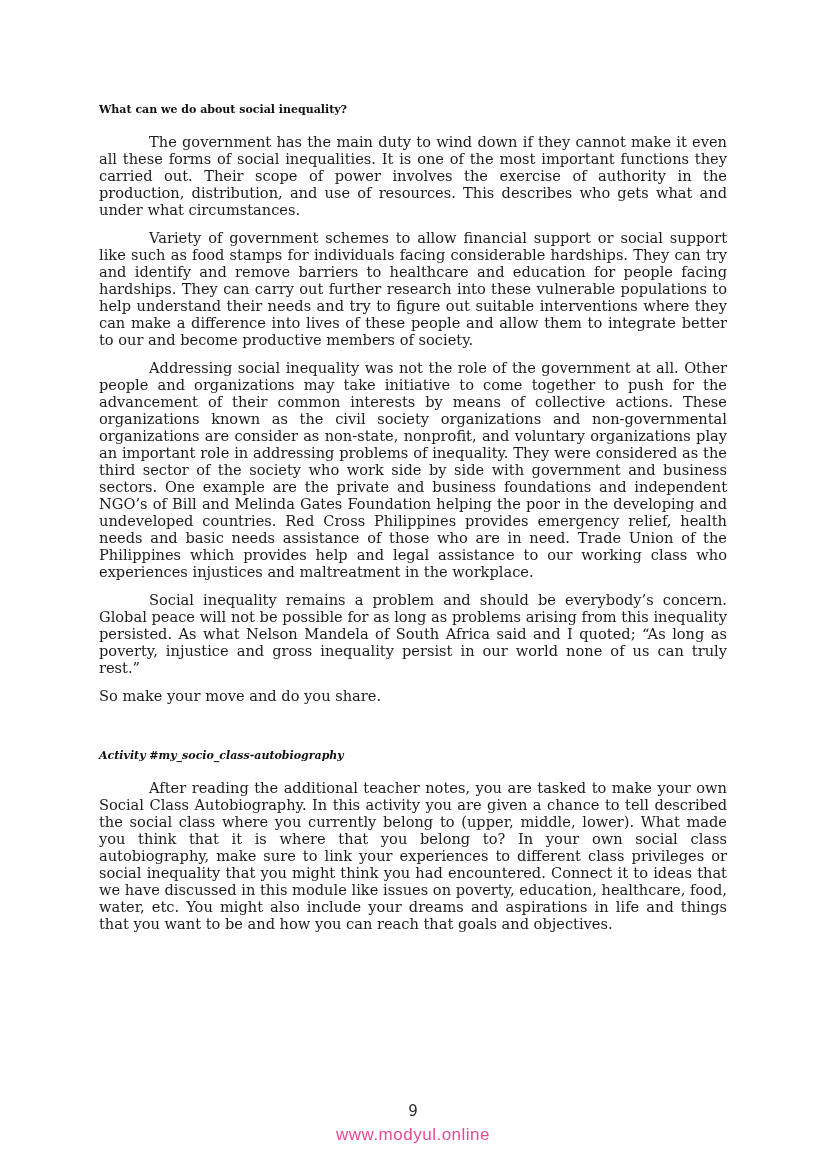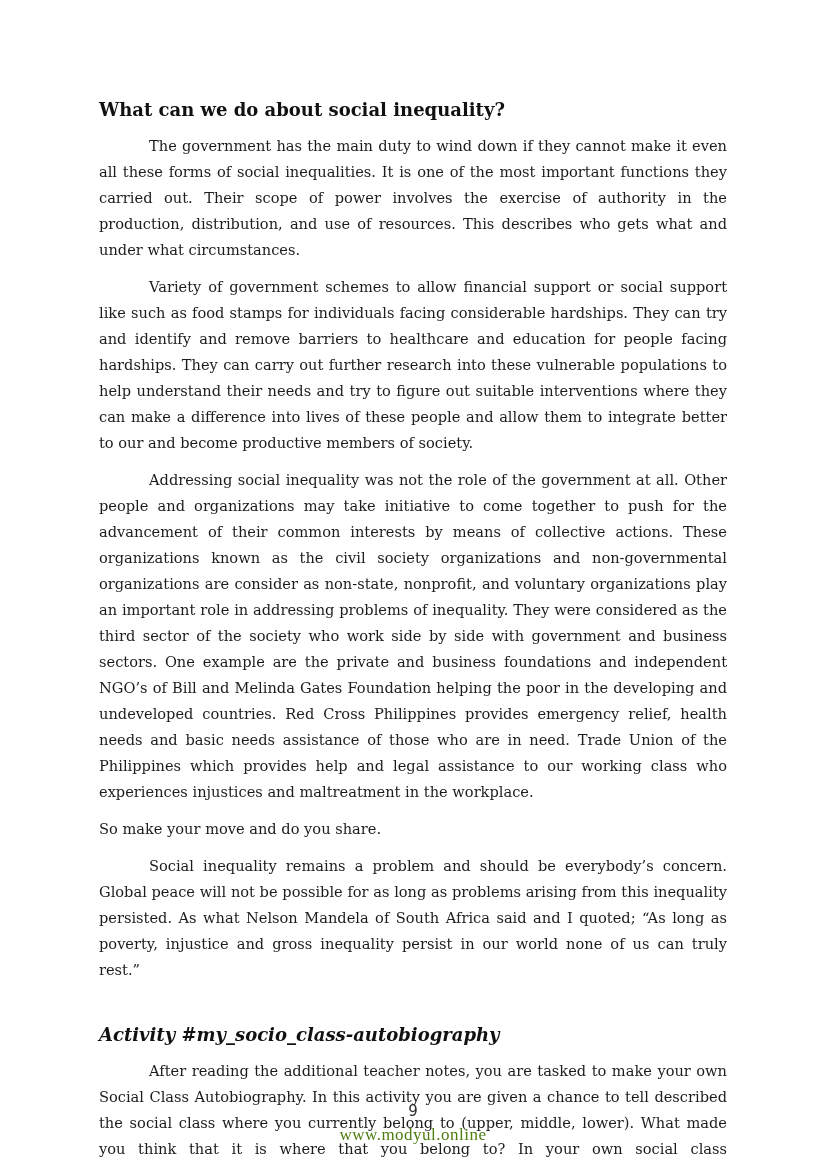--- a/index.html
+++ b/index.html
@@ -12,33 +12,33 @@
     width: 826px;
     height: 1169px;
     background: #ffffff;
     box-sizing: border-box;
     padding: 100px 99px 0 99px;
     font-family: "DejaVu Serif", "Liberation Serif", serif;
     color: #1c1c1c;
     overflow: hidden;
   }
   .section-heading {
-    font-size: 18px;
+    font-size: 11px;
     font-weight: bold;
     margin: 0 0 14px 0;
     line-height: 19px;
     color: #111111;
   }
   .section-heading.activity {
     margin-top: 42px;
     font-style: italic;
   }
   .body-para {
     font-size: 14.6px;
-    line-height: 26px;
+    line-height: 17px;
     text-align: justify;
     text-indent: 50px;
     margin: 0 0 11px 0;
   }
   .body-para.no-indent {
     text-indent: 0;
   }
   .page-footer {
     position: absolute;
     left: 0;
@@ -46,42 +46,42 @@
     width: 100%;
     text-align: center;
   }
   .page-number {
     font-family: "DejaVu Sans", "Liberation Sans", sans-serif;
     font-size: 15px;
     color: #2b2b2b;
     margin-bottom: 5px;
   }
   .watermark {
-    font-family: Liberation Serif, serif;
+    font-family: Liberation Sans, sans-serif;
     font-size: 17px;
-    color: #4d7c0f;
+    color: #ec4899;
     letter-spacing: 0.5px;
   }
 </style>
 </head>
 <body>
 
 <div class="page">
 
   <h2 class="section-heading">What can we do about social inequality?</h2>
 
   <p class="body-para">The government has the main duty to wind down if they cannot make it even all these forms of social inequalities. It is one of the most important functions they carried out. Their scope of power involves the exercise of authority in the production, distribution, and use of resources. This describes who gets what and under what circumstances.</p>
 
   <p class="body-para">Variety of government schemes to allow financial support or social support like such as food stamps for individuals facing considerable hardships. They can try and identify and remove barriers to healthcare and education for people facing hardships. They can carry out further research into these vulnerable populations to help understand their needs and try to figure out suitable interventions where they can make a difference into lives of these people and allow them to integrate better to our and become productive members of society.</p>
 
   <p class="body-para">Addressing social inequality was not the role of the government at all. Other people and organizations may take initiative to come together to push for the advancement of their common interests by means of collective actions. These organizations known as the civil society organizations and non-governmental organizations are consider as non-state, nonprofit, and voluntary organizations play an important role in addressing problems of inequality. They were considered as the third sector of the society who work side by side with government and business sectors. One example are the private and business foundations and independent NGO’s of Bill and Melinda Gates Foundation helping the poor in the developing and undeveloped countries. Red Cross Philippines provides emergency relief, health needs and basic needs assistance of those who are in need. Trade Union of the Philippines which provides help and legal assistance to our working class who experiences injustices and maltreatment in the workplace.</p>
 
+  <p class="body-para">Social inequality remains a problem and should be everybody’s concern. Global peace will not be possible for as long as problems arising from this inequality persisted. As what Nelson Mandela of South Africa said and I quoted; “As long as poverty, injustice and gross inequality persist in our world none of us can truly rest.”</p>
+
   <p class="body-para no-indent">So make your move and do you share.</p>
-
-  <p class="body-para">Social inequality remains a problem and should be everybody’s concern. Global peace will not be possible for as long as problems arising from this inequality persisted. As what Nelson Mandela of South Africa said and I quoted; “As long as poverty, injustice and gross inequality persist in our world none of us can truly rest.”</p>
 
   <h2 class="section-heading activity">Activity #my_socio_class-autobiography</h2>
 
   <p class="body-para">After reading the additional teacher notes, you are tasked to make your own Social Class Autobiography. In this activity you are given a chance to tell described the social class where you currently belong to (upper, middle, lower).  What made you think that it is where that you belong to? In your own social class autobiography, make sure to link your experiences to different class privileges or social inequality that you might think you had encountered. Connect it to ideas that we have discussed in this module like issues on poverty, education, healthcare, food, water, etc. You might also include your dreams and aspirations in life and things that you want to be and how you can reach that goals and objectives.</p>
 
 
   <div class="page-footer">
     <div class="page-number">9</div>
     <div class="watermark">www.modyul.online</div>
   </div>

